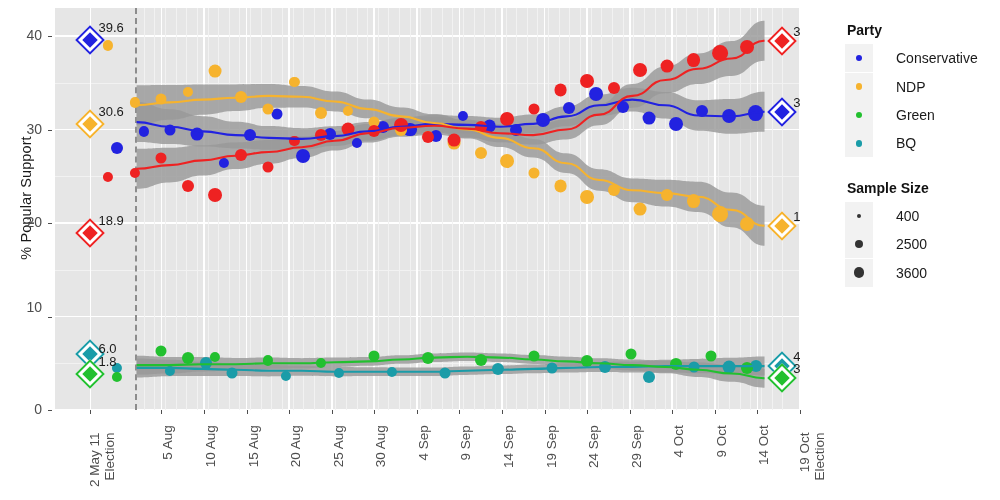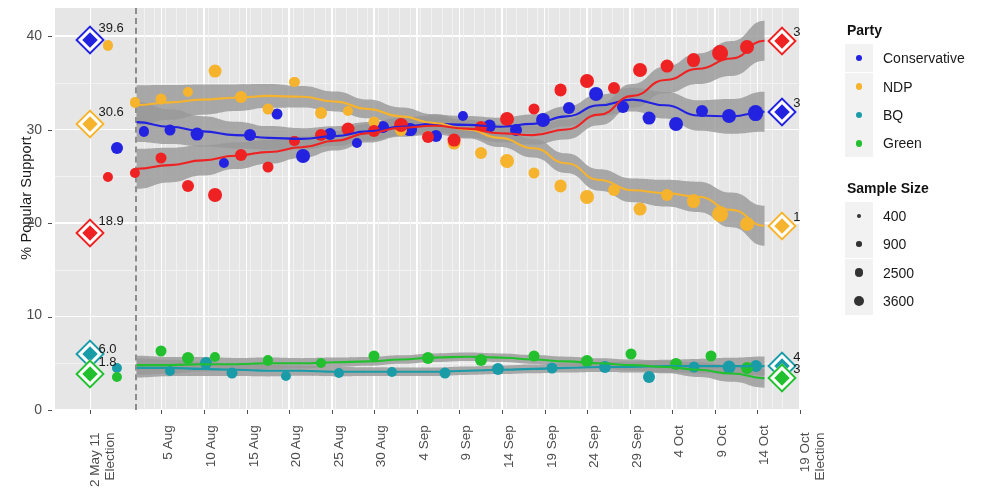--- a/index.html
+++ b/index.html
@@ -61,40 +61,40 @@
     position:absolute;transform-origin:100% 50%;
     transform:rotate(-90deg);
     text-align:right;white-space:pre;
     font-size:13.5px;color:#4d4d4d;line-height:1.08;
   }
   .xlab.two{line-height:1.08;}
 
   
   #legend{position:absolute;left:845px;top:22px;width:155px;}
   .legtitle{font-size:14px;font-weight:bold;color:#111;margin:0 0 6px 2px;}
-  .legrow{display:flex;align-items:center;height:28.4px;}
+  .legrow{display:flex;align-items:center;height:28.4px;gap:13px;}
   .legkey{
     width:28px;height:28px;background:#f2f2f2;
     display:flex;align-items:center;justify-content:center;flex:none;
   }
   .legswatch{border-radius:50%;}
   .leglabel{font-size:14px;color:#1a1a1a;margin-left:10px;}
   .legspacer{height:22px;}
 </style>
 </head>
 <body>
 
 <div id="root">
 
   <div class="ytitle">% Popular Support</div>
 
   <div id="yaxis">
       <div class="ylab" style="left: 0px; width: 42px; top: 401px;">0</div>
       <div class="ytick" style="left: 48px; top: 410px;"></div>
-      <div class="ylab" style="left: 0px; width: 42px; top: 306px;">10</div>
+      <div class="ylab" style="left: 0px; width: 42px; top: 299px;">10</div>
       <div class="ytick" style="left: 48px; top: 316.512px;"></div>
       <div class="ylab" style="left: 0px; width: 42px; top: 214.023px;">20</div>
       <div class="ytick" style="left: 48px; top: 223.023px;"></div>
       <div class="ylab" style="left: 0px; width: 42px; top: 120.535px;">30</div>
       <div class="ytick" style="left: 48px; top: 129.535px;"></div>
       <div class="ylab" style="left: 0px; width: 42px; top: 27.0465px;">40</div>
       <div class="ytick" style="left: 48px; top: 36.0465px;"></div>
     </div>
 
   <div id="panel">
@@ -402,48 +402,42 @@
           <span class="leglabel">Conservative</span>
         </div>
         <div class="legrow">
           <div class="legkey">
             <span class="legswatch" style="width: 6.5px; height: 6.5px; background: rgb(246, 179, 46);"></span>
           </div>
           <span class="leglabel">NDP</span>
         </div>
         <div class="legrow">
           <div class="legkey">
+            <span class="legswatch" style="width: 6.5px; height: 6.5px; background: rgb(34, 192, 47);"></span>
+          </div>
+          <span class="leglabel">Green</span>
+        </div>
+        <div class="legrow">
+          <div class="legkey">
             <span class="legswatch" style="width: 6.5px; height: 6.5px; background: rgb(26, 156, 168);"></span>
           </div>
           <span class="leglabel">BQ</span>
-        </div>
-        <div class="legrow">
-          <div class="legkey">
-            <span class="legswatch" style="width: 6.5px; height: 6.5px; background: rgb(34, 192, 47);"></span>
-          </div>
-          <span class="leglabel">Green</span>
         </div>
       </div>
     <div class="legspacer"></div>
     <div class="legtitle">Sample Size</div>
     <div id="legsize">
         <div class="legrow">
           <div class="legkey">
             <span class="legswatch" style="width: 4px; height: 4px; background: rgb(51, 51, 51);"></span>
           </div>
           <span class="leglabel">400</span>
         </div>
         <div class="legrow">
           <div class="legkey">
-            <span class="legswatch" style="width: 5.4px; height: 5.4px; background: rgb(51, 51, 51);"></span>
-          </div>
-          <span class="leglabel">900</span>
-        </div>
-        <div class="legrow">
-          <div class="legkey">
             <span class="legswatch" style="width: 8.4px; height: 8.4px; background: rgb(51, 51, 51);"></span>
           </div>
           <span class="leglabel">2500</span>
         </div>
         <div class="legrow">
           <div class="legkey">
             <span class="legswatch" style="width: 10.2px; height: 10.2px; background: rgb(51, 51, 51);"></span>
           </div>
           <span class="leglabel">3600</span>
         </div>

